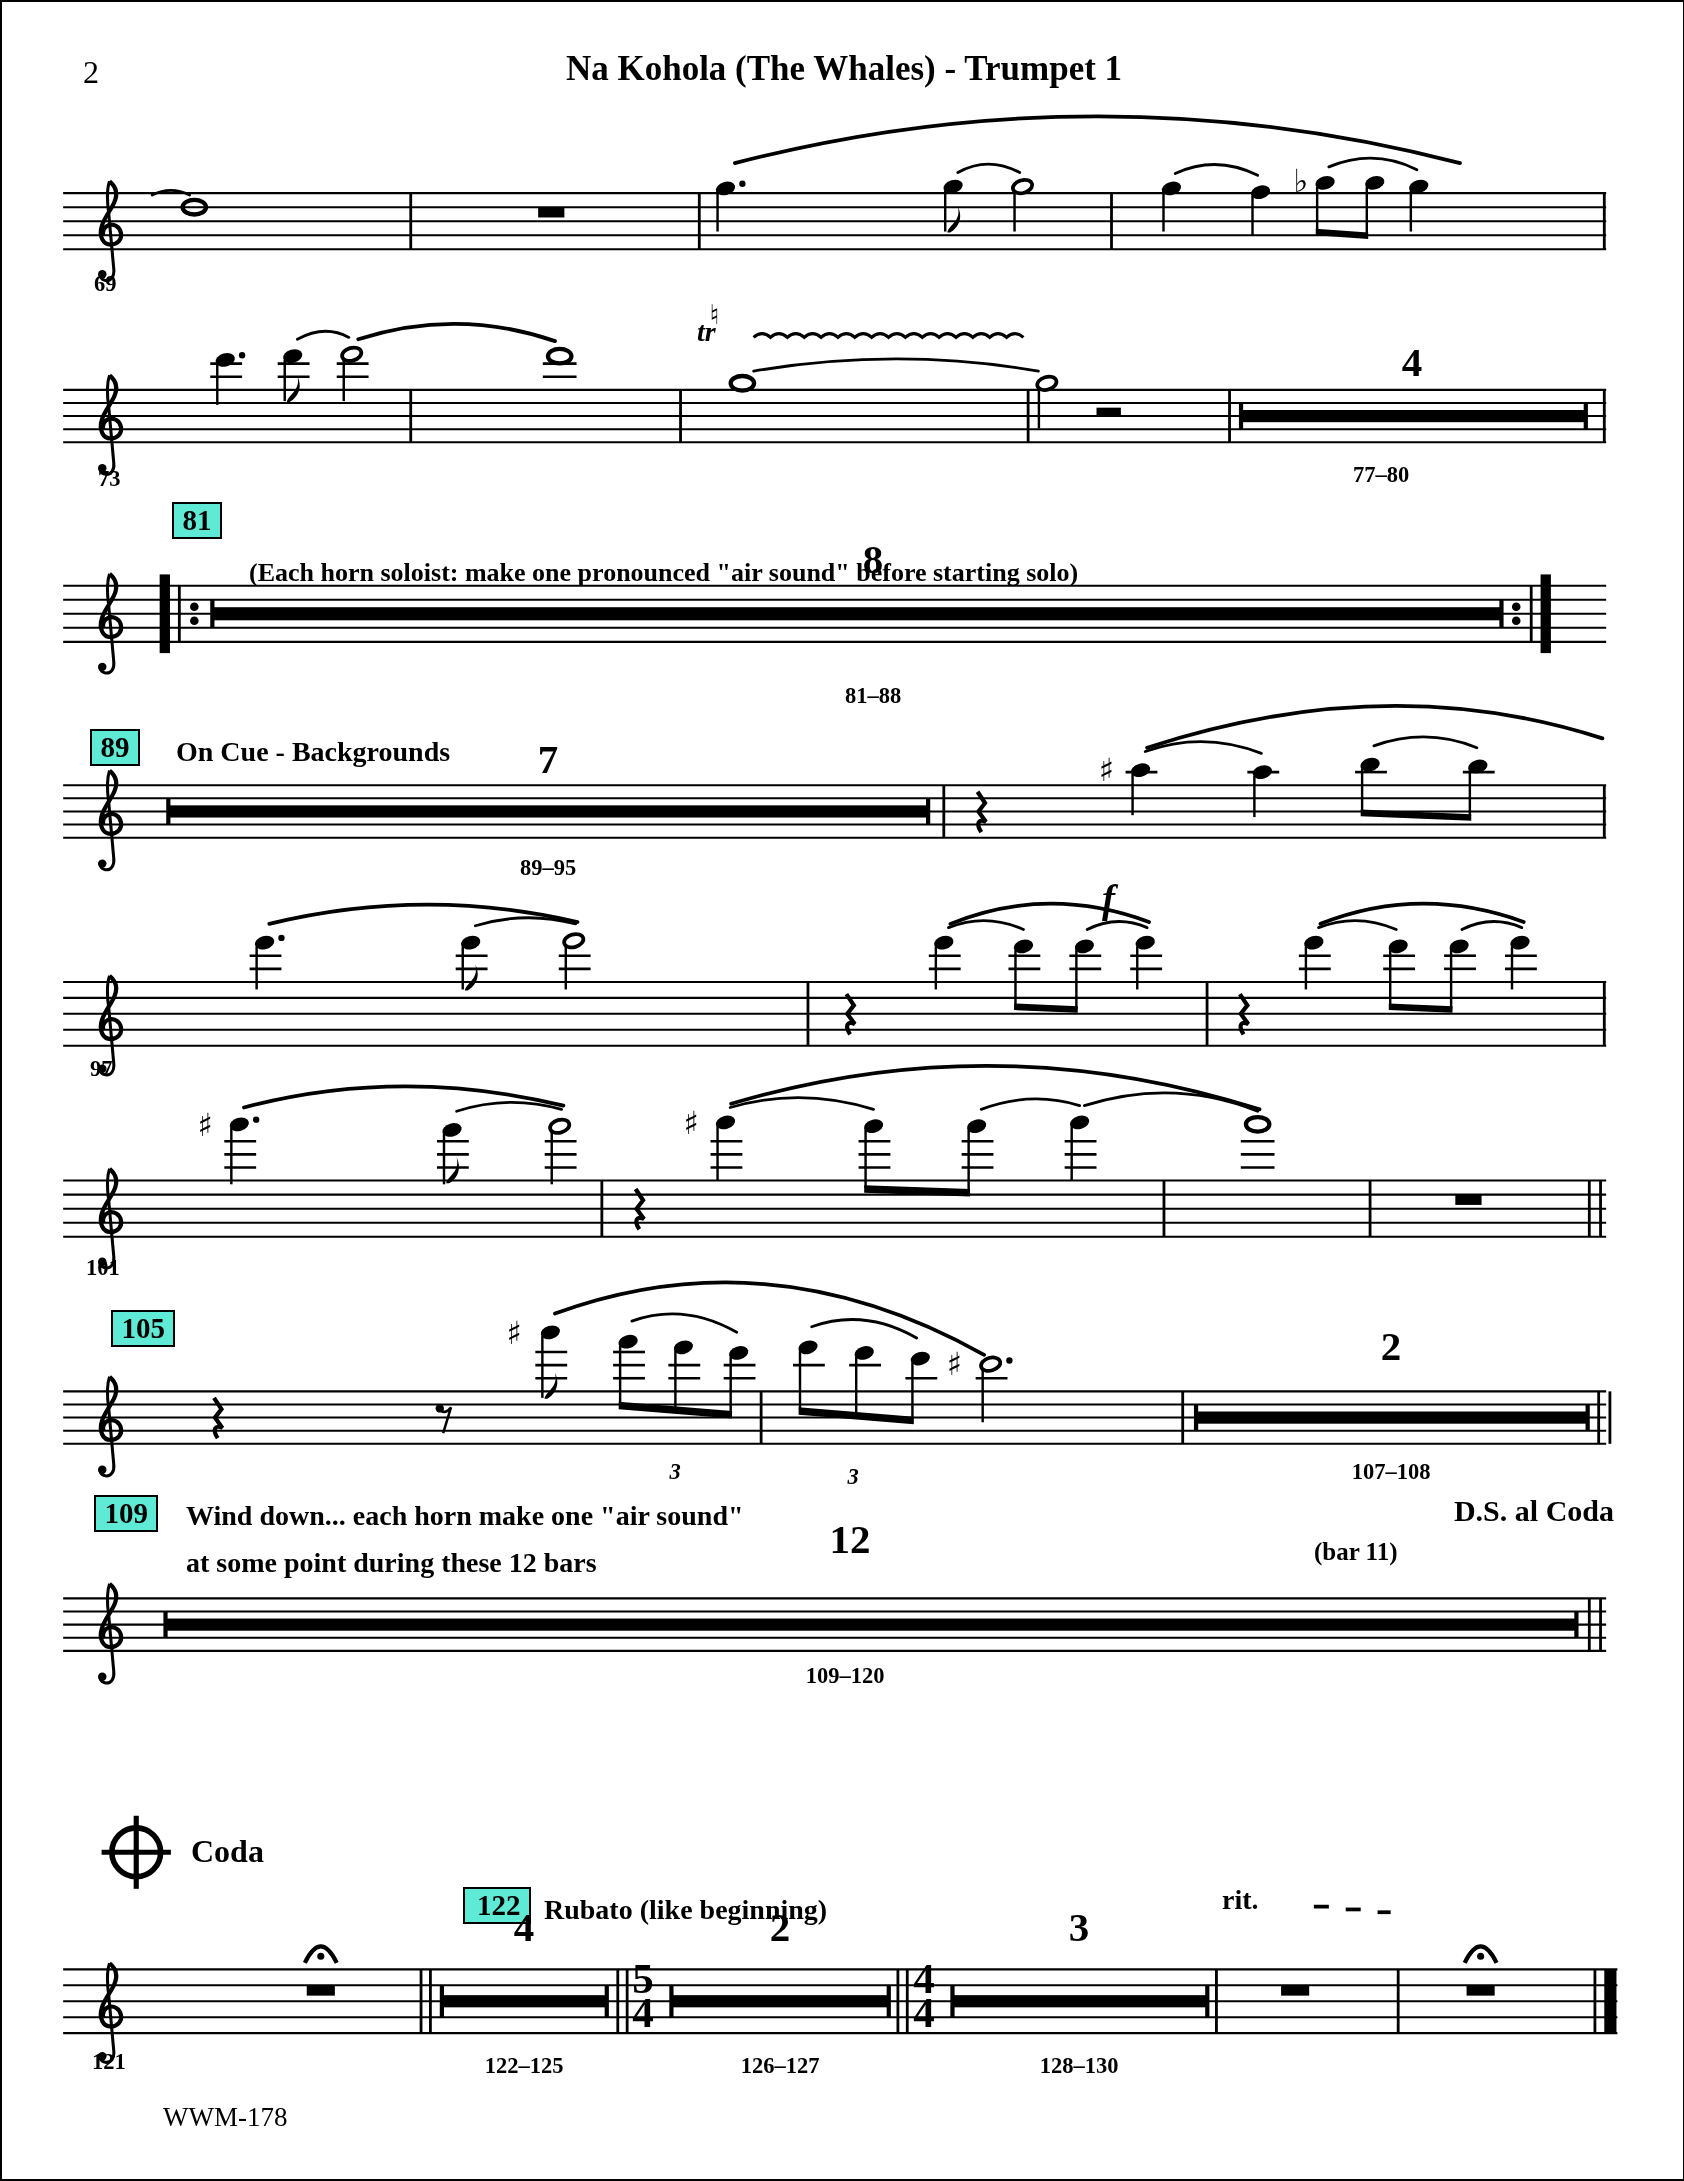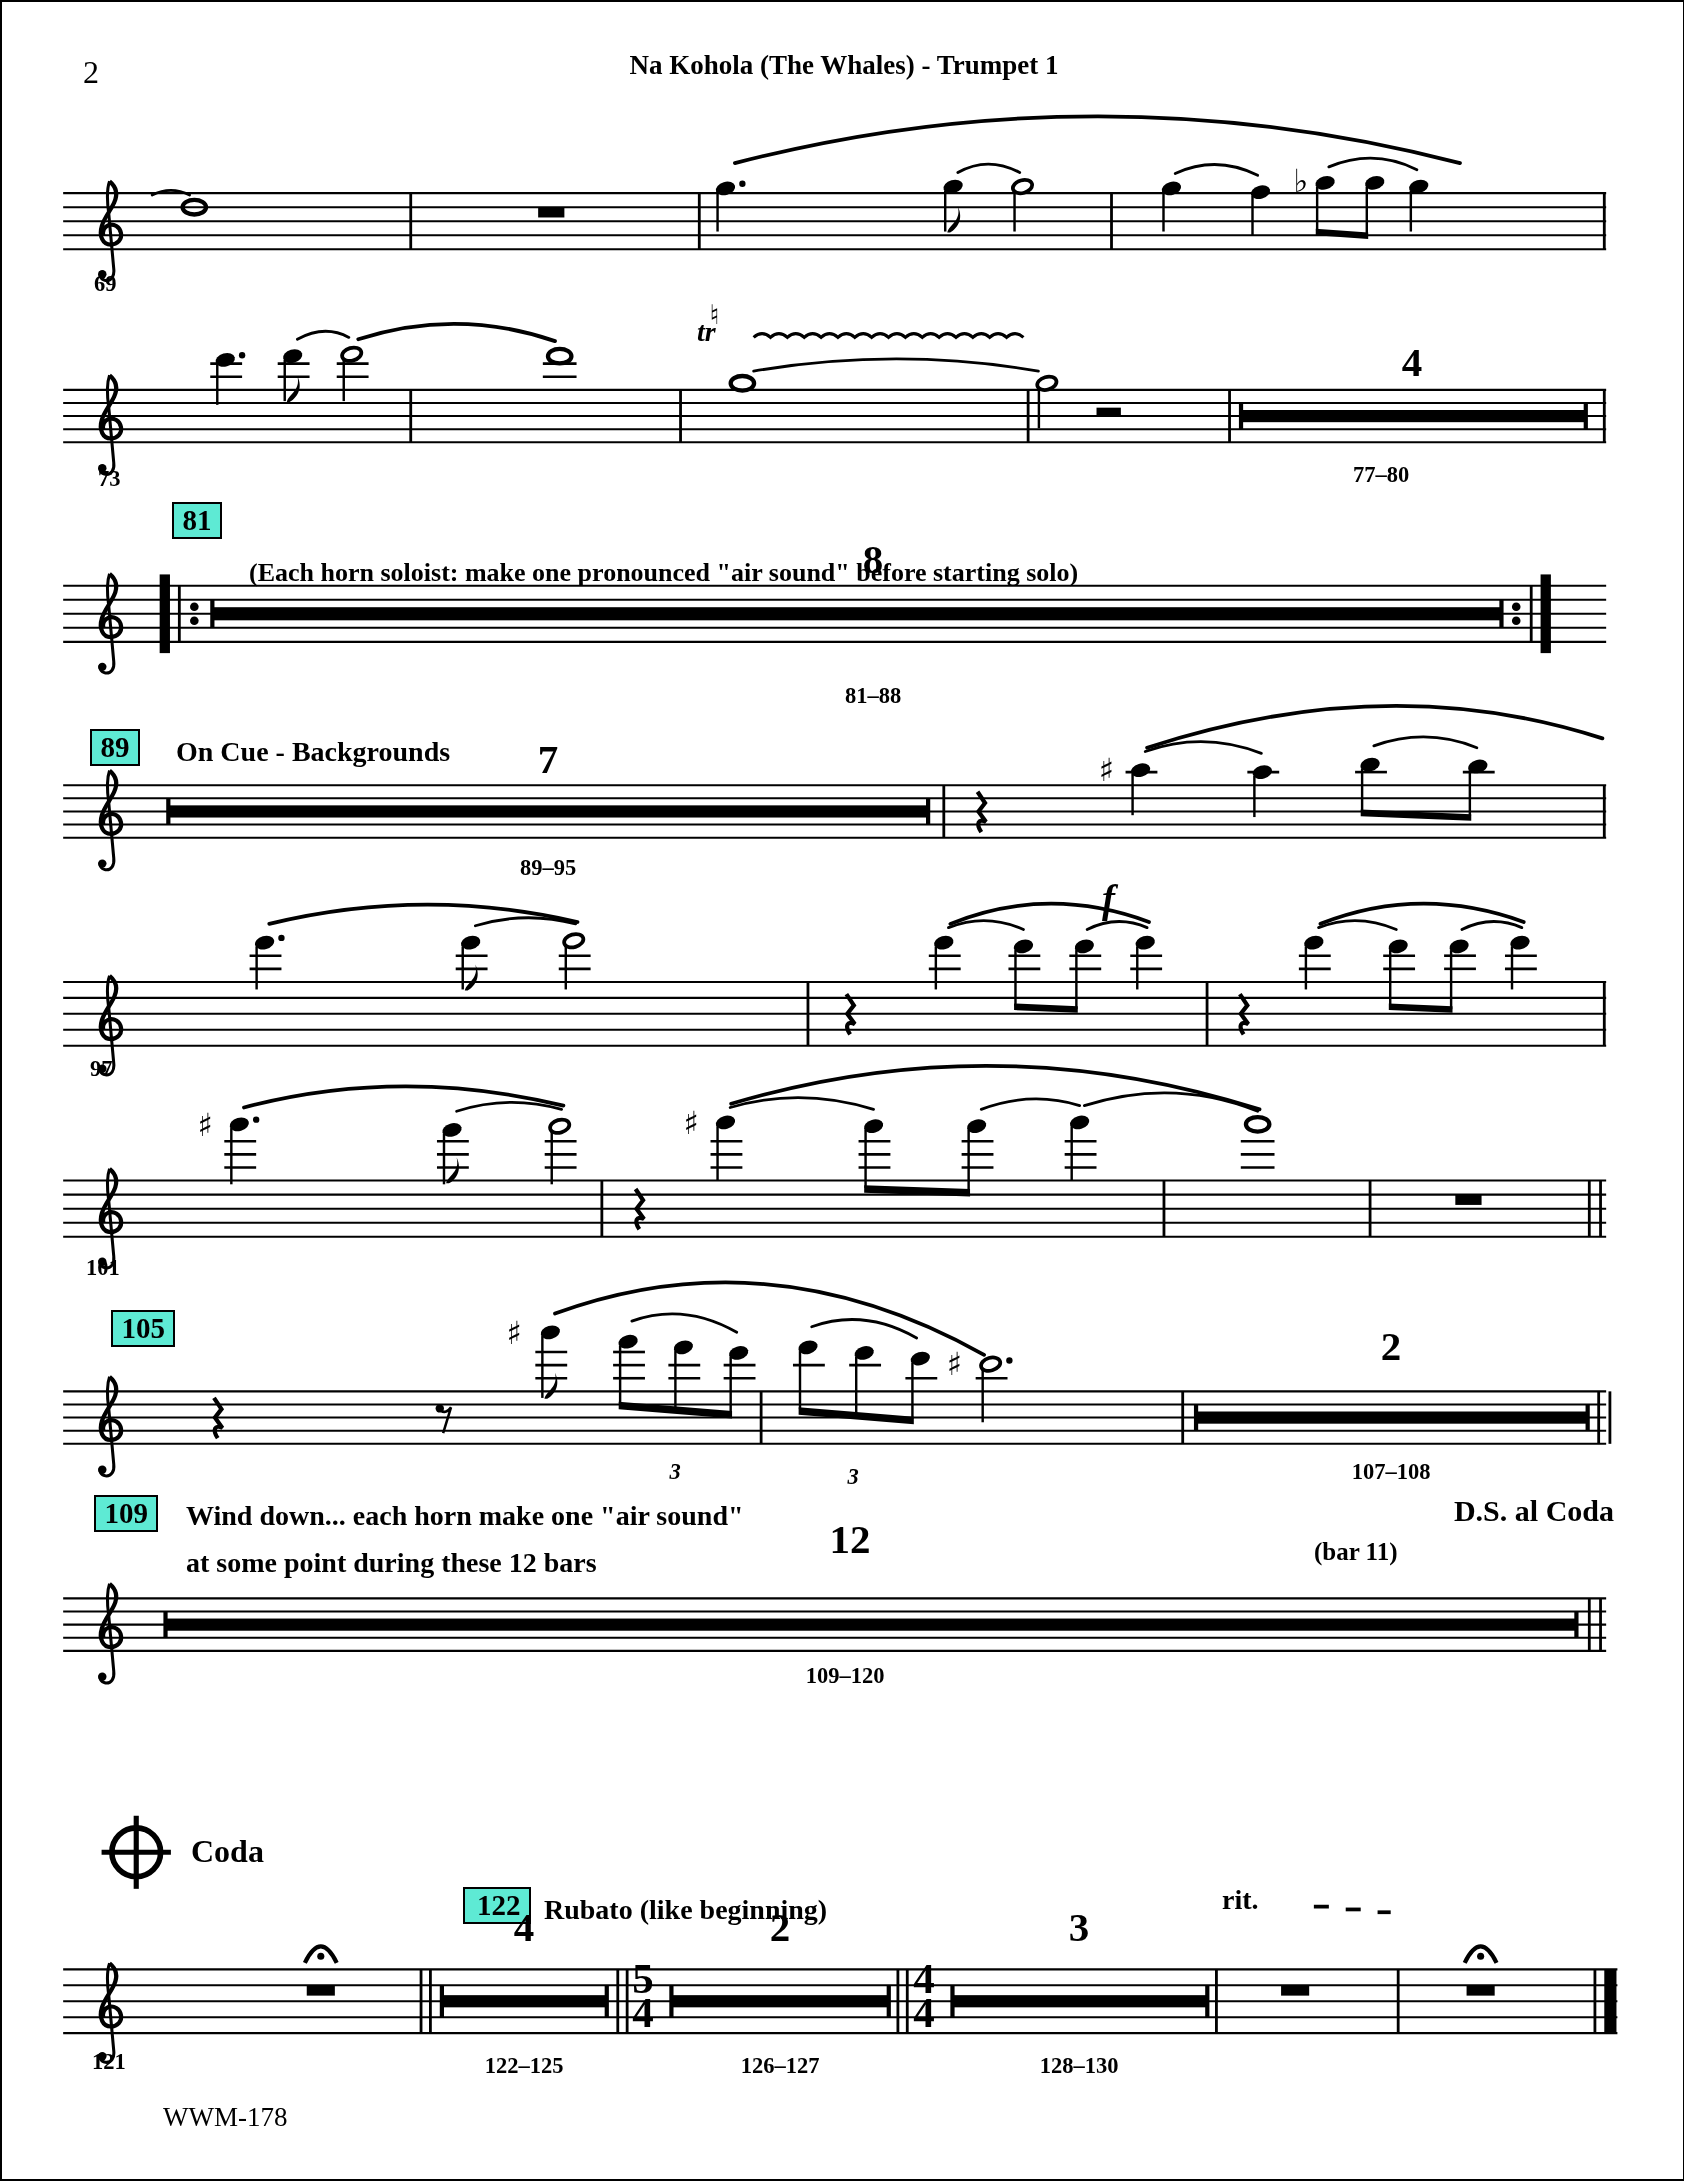--- a/index.html
+++ b/index.html
@@ -4,21 +4,21 @@
 <style>
   html,body{margin:0;padding:0;background:#888;}
   .page{position:relative;width:1685px;height:2181px;background:#fff;border:2.8px solid #000;box-sizing:border-box;overflow:hidden;font-family:"Liberation Serif",serif;color:#000;}
   .music{position:absolute;left:0;top:0;}
   .t{position:absolute;font-family:"Liberation Serif",serif;font-weight:bold;color:#000;white-space:nowrap;line-height:1.05;}
   .ctr{transform:translateX(-50%);}
   .reg{font-weight:normal;}
   .it{font-style:italic;}
   .s24{font-size:22.5px;} .s27{font-size:25px;} .s28{font-size:26px;}
   .s29{font-size:27px;text-align:right;} .s30{font-size:28px;} .s31{font-size:29px;} .s32{font-size:30px;}
-  .s34{font-size:32px;} .s37{font-size:27px;} .s42{font-size:39px;} .s44{font-size:41px;} .s46{font-size:43px;}
+  .s34{font-size:32px;} .s37{font-size:35px;} .s42{font-size:39px;} .s44{font-size:41px;} .s46{font-size:43px;}
   .box{border:2.8px solid #000;padding:0.9px 8.4px 1.9px 8.4px;display:inline-block;background:#5eead4;}
   .sl{stroke:#000;stroke-width:2.2;}
   .bl{stroke:#000;stroke-width:3;}
   .st{stroke:#000;stroke-width:2.6;}
   .lg{stroke:#000;stroke-width:2.8;}
   .slur{fill:none;stroke:#000;stroke-width:3;stroke-linecap:round;}
   .slurB{fill:none;stroke:#000;stroke-width:4;stroke-linecap:round;}
   .acc{font-family:"DejaVu Sans",sans-serif;font-size:34px;fill:#000;}
   .accS{font-family:"DejaVu Sans",sans-serif;font-size:29px;fill:#000;}
 </style>

